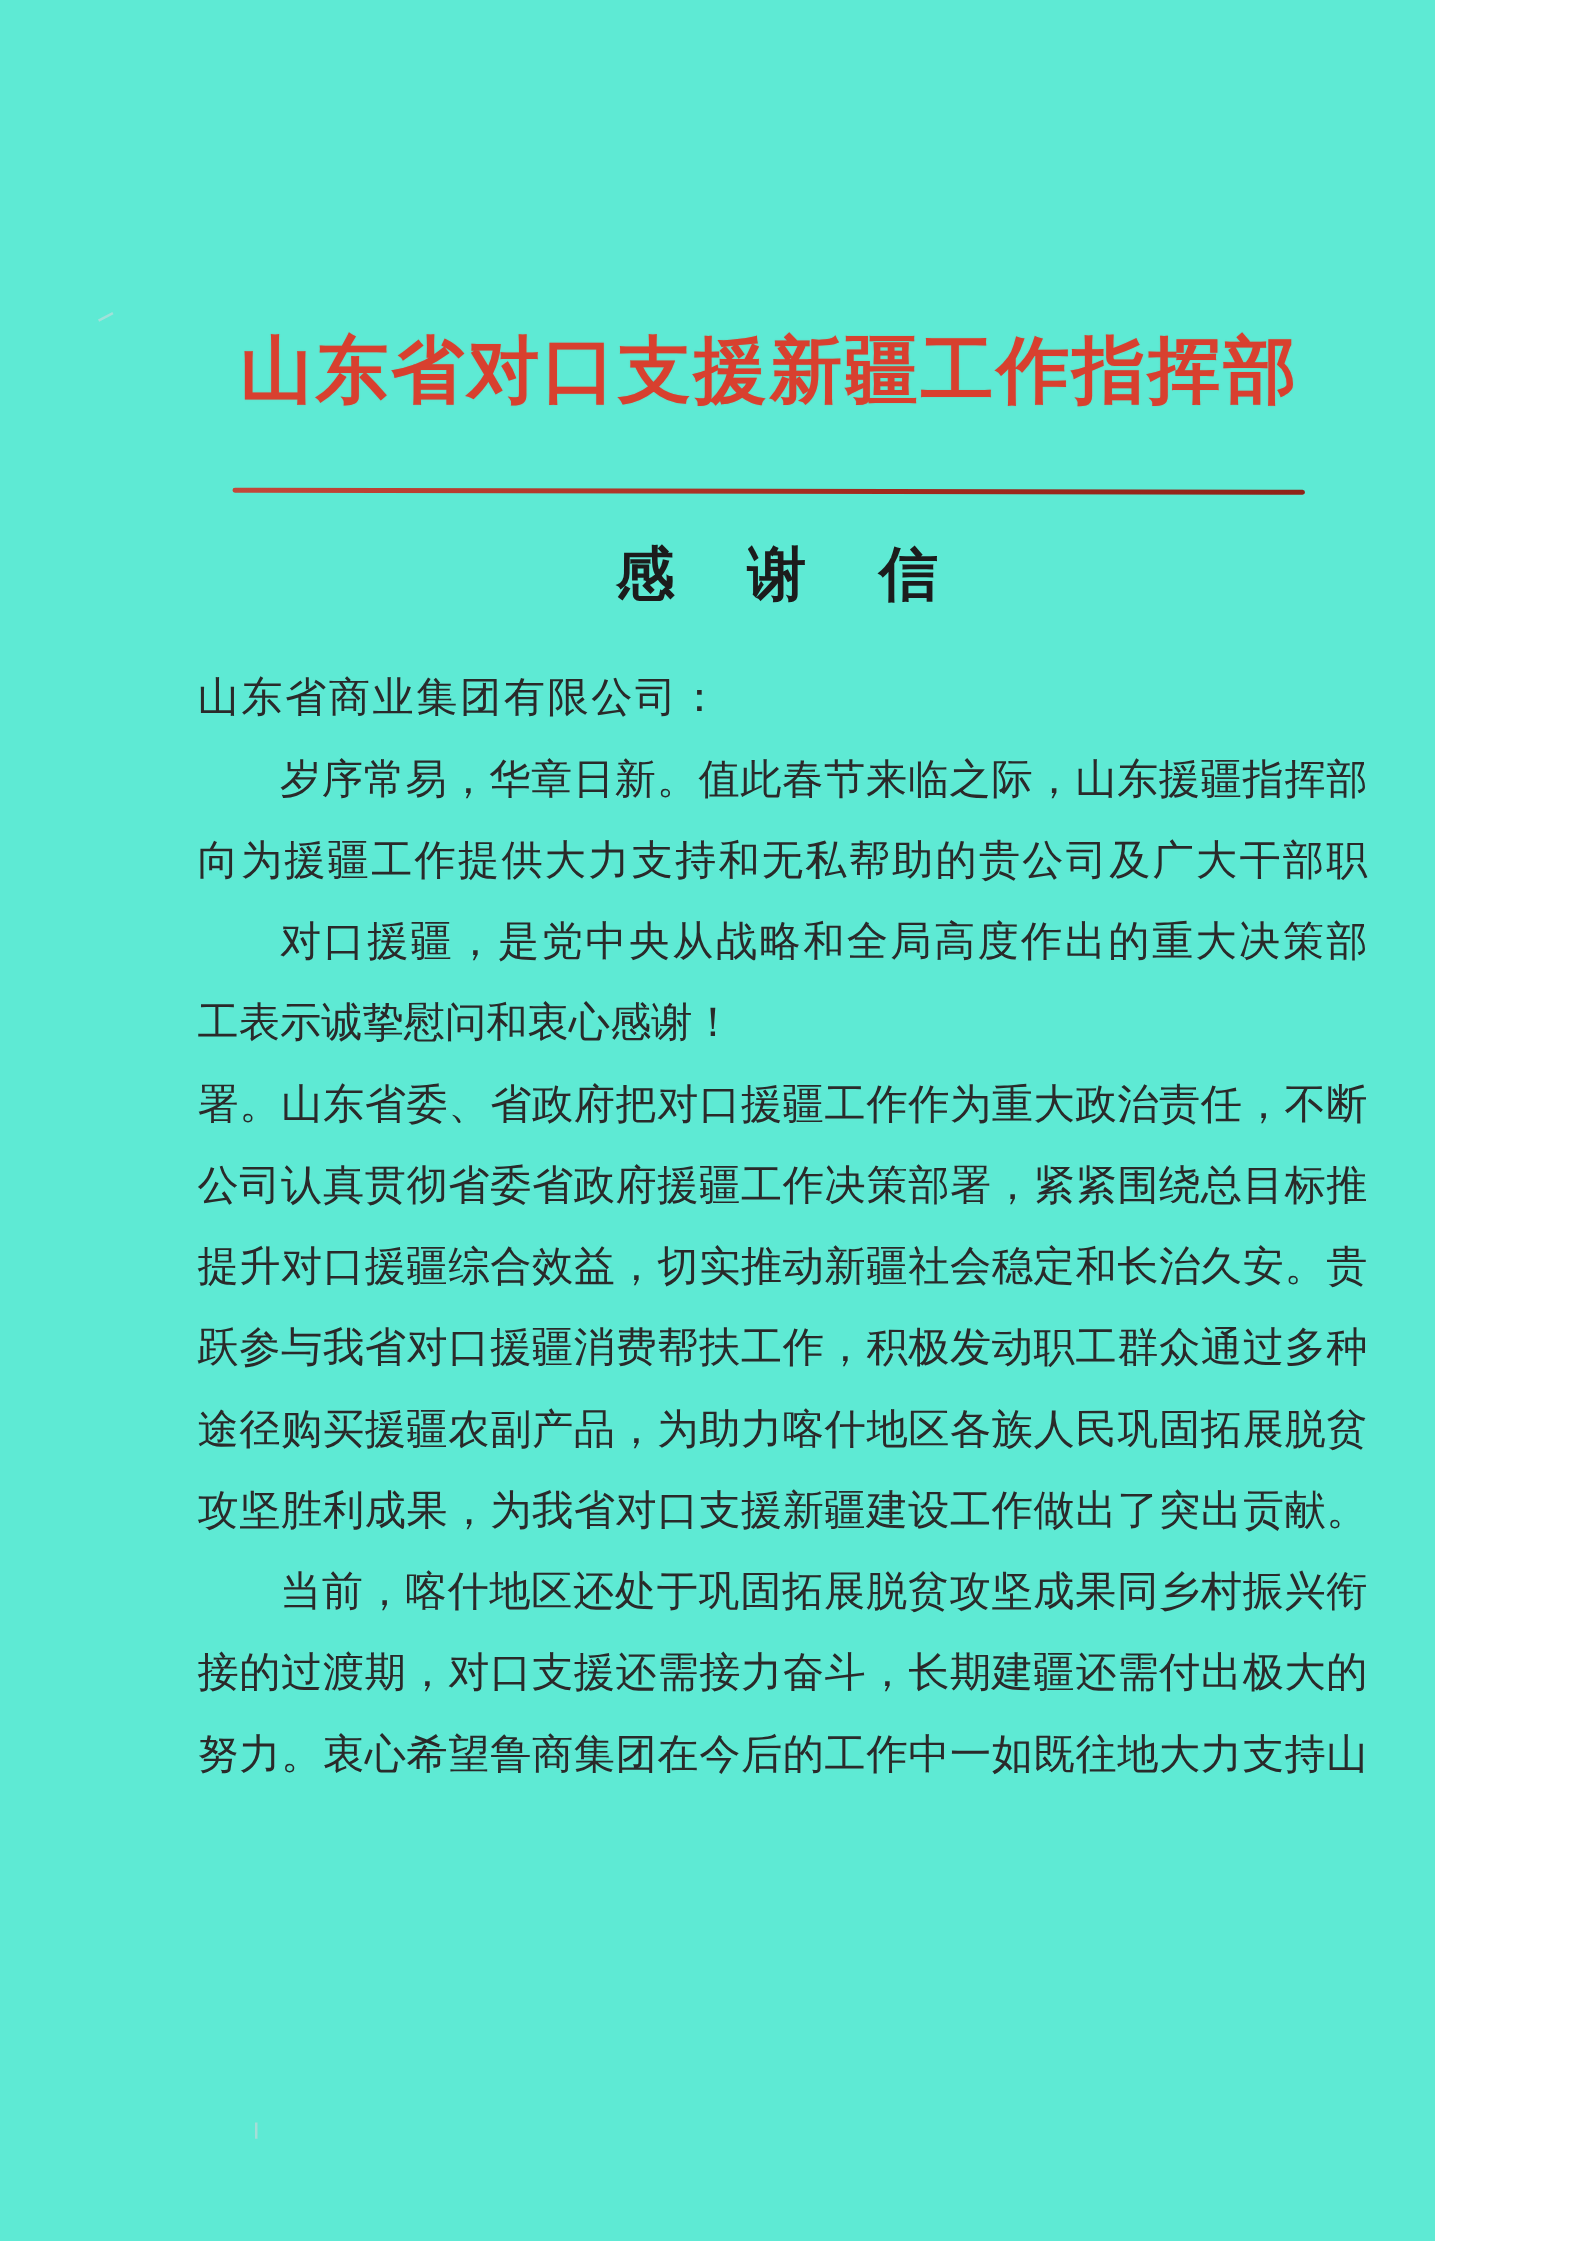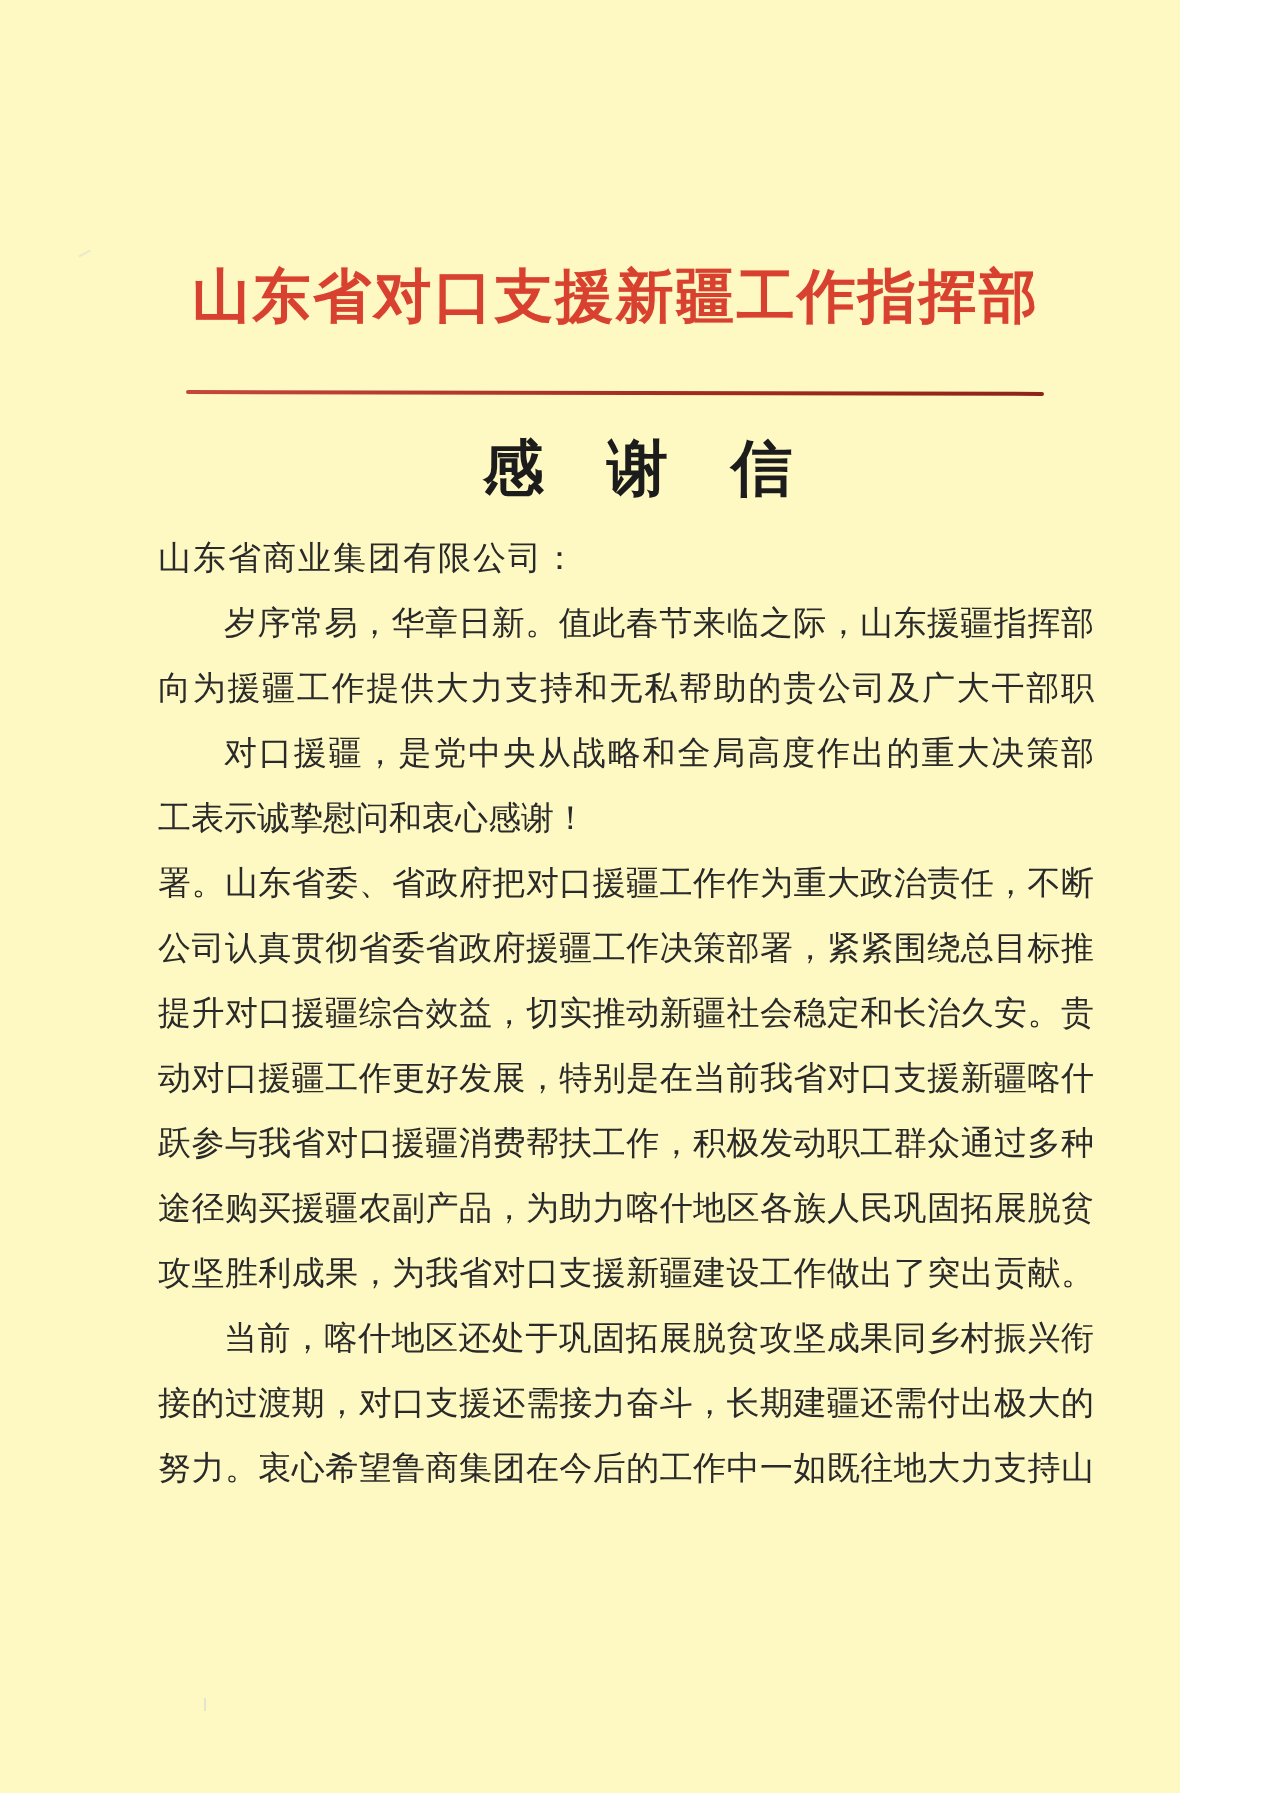--- a/index.html
+++ b/index.html
@@ -1,22 +1,21 @@
 <!DOCTYPE html>
 <html><head>
 <meta charset="utf-8">
 <style>
   html,body { margin:0; padding:0; background:#ffffff; }
   .page {
     position:relative;
     width:1148px; height:1793px;
-    background:#fef9c3;
+    background:#5eead4;
     font-family:"DejaVu Serif","Liberation Serif",serif;
     overflow:hidden;
-    padding-left:32px;
   }
   
   .letterhead {
     position:absolute;
     left:192px; top:254px;
     width:845px; height:84px;
     font-size:58px; line-height:84px;
     font-weight:bold;
     color:#d8402f;
     text-align:justify;
@@ -31,21 +30,21 @@
     width:858px; height:4px;
     background:linear-gradient(to right,#c4473a,#a12a1e 60%,#8e2418);
     border-radius:2px;
     transform:rotate(0.12deg);
   }
   
   .doc-title {
     position:absolute;
     left:96px; right:0; top:428px;
     text-align:center;
-    font-size:61px;
+    font-size:47px;
     font-weight:700;
     color:#1c1c1c;
     word-spacing:40px;
     letter-spacing:1px;
   }
   
   .body-block {
     position:absolute;
     left:158px; top:525px;
     width:936px;
@@ -98,21 +97,20 @@
   <div class="body-block">
     <div class="salutation">山东省商业集团有限公司：</div>
     <div id="paragraphs">
         <div class="line indent">岁序常易，华章日新。值此春节来临之际，山东援疆指挥部</div>
         <div class="line">向为援疆工作提供大力支持和无私帮助的贵公司及广大干部职</div>
         <div class="line indent">对口援疆，是党中央从战略和全局高度作出的重大决策部</div>
         <div class="line short-end">工表示诚挚慰问和衷心感谢！</div>
         <div class="line">署。山东省委、省政府把对口援疆工作作为重大政治责任，不断</div>
         <div class="line">公司认真贯彻省委省政府援疆工作决策部署，紧紧围绕总目标推</div>
         <div class="line">提升对口援疆综合效益，切实推动新疆社会稳定和长治久安。贵</div>
-        <div class="line">动对口援疆工作更好发展，特别是在当前我省对口支援新疆喀什</div>
         <div class="line">跃参与我省对口援疆消费帮扶工作，积极发动职工群众通过多种</div>
         <div class="line">途径购买援疆农副产品，为助力喀什地区各族人民巩固拓展脱贫</div>
         <div class="line">攻坚胜利成果，为我省对口支援新疆建设工作做出了突出贡献。</div>
         <div class="line indent">当前，喀什地区还处于巩固拓展脱贫攻坚成果同乡村振兴衔</div>
         <div class="line">接的过渡期，对口支援还需接力奋斗，长期建疆还需付出极大的</div>
         <div class="line">努力。衷心希望鲁商集团在今后的工作中一如既往地大力支持山</div>
       </div>
   </div>
 
   <div class="artifact-a"></div>

